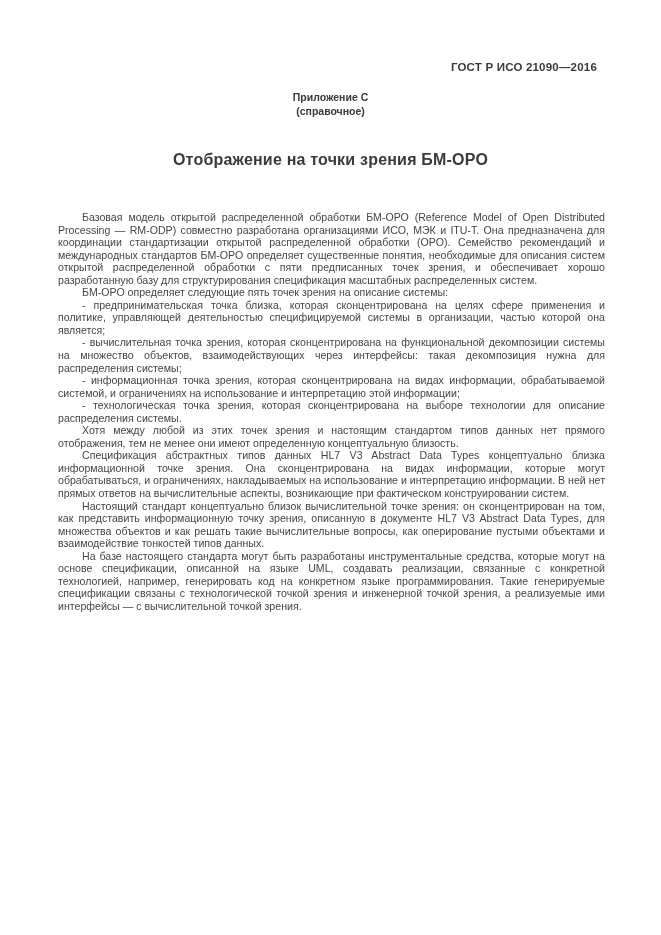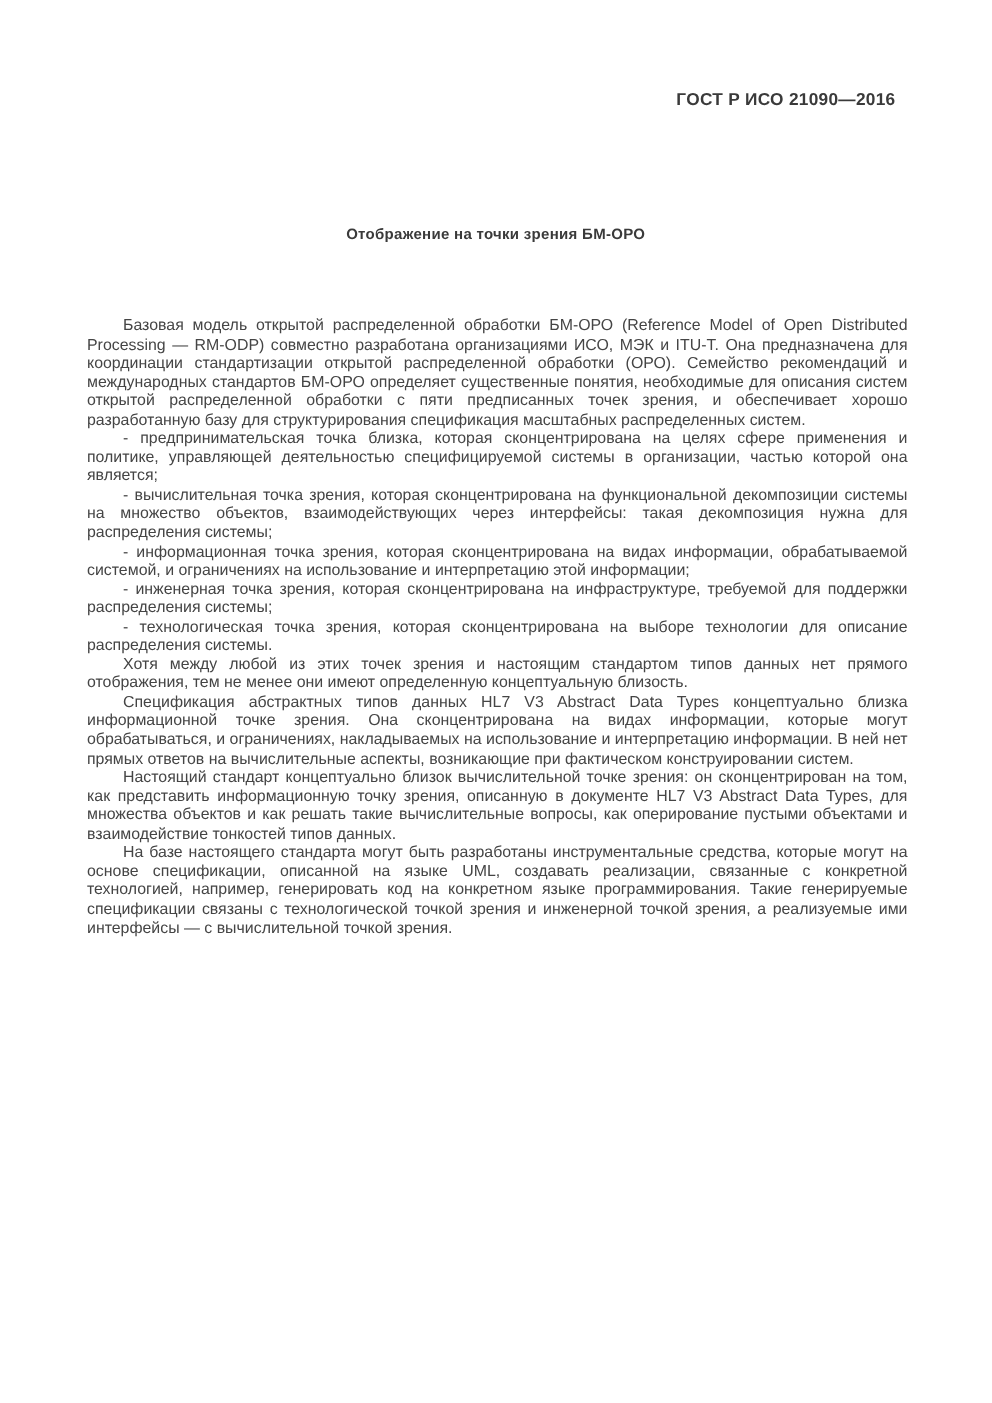--- a/index.html
+++ b/index.html
@@ -38,21 +38,21 @@
     line-height: 13.5px;
     font-weight: bold;
     color: #3a3a3a;
   }
   .doc-title {
     position: absolute;
     top: 151px;
     left: 0;
     width: 661px;
     text-align: center;
-    font-size: 10px;
+    font-size: 16px;
     font-weight: bold;
     color: #3a3a3a;
     letter-spacing: 0.2px;
   }
   .body-text {
     position: absolute;
     top: 211px;
     left: 58px;
     width: 547px;
     font-size: 10.6px;
@@ -75,29 +75,33 @@
     color: #3d3d3d;
   }
 </style>
 </head>
 <body>
 
 <div class="page">
 
   <div class="header-right">ГОСТ Р ИСО 21090—2016</div>
 
+  <div class="appendix">
+    <div>Приложение С</div>
+    <div>(справочное)</div>
+  </div>
 
   <div class="doc-title">Отображение на точки зрения БМ-ОРО</div>
 
   <div class="body-text">
     <p>Базовая модель открытой распределенной обработки БМ-ОРО (Reference Model of Open Distributed Processing — RM-ODP) совместно разработана организациями ИСО, МЭК и ITU-T. Она предназначена для координации стандартизации открытой распределенной обработки (ОРО). Семейство рекомендаций и международных стандартов БМ-ОРО определяет существенные понятия, необходимые для описания систем открытой распределенной обработки с пяти предписанных точек зрения, и обеспечивает хорошо разработанную базу для структурирования спецификация масштабных распределенных систем.</p>
+    <p>БМ-ОРО определяет следующие пять точек зрения на описание системы:</p>
     <p>- предпринимательская точка близка, которая сконцентрирована на целях сфере применения и политике, управляющей деятельностью специфицируемой системы в организации, частью которой она является;</p>
     <p>- вычислительная точка зрения, которая сконцентрирована на функциональной декомпозиции системы на множество объектов, взаимодействующих через интерфейсы: такая декомпозиция нужна для распределения системы;</p>
     <p>- информационная точка зрения, которая сконцентрирована на видах информации, обрабатываемой системой, и ограничениях на использование и интерпретацию этой информации;</p>
-    <p>- инженерная точка зрения, которая сконцентрирована на инфраструктуре, требуемой для поддержки распределения системы;</p>
     <p>- технологическая точка зрения, которая сконцентрирована на выборе технологии для описание распределения системы.</p>
     <p>Хотя между любой из этих точек зрения и настоящим стандартом типов данных нет прямого отображения, тем не менее они имеют определенную концептуальную близость.</p>
     <p>Спецификация абстрактных типов данных HL7 V3 Abstract Data Types концептуально близка информационной точке зрения. Она сконцентрирована на видах информации, которые могут обрабатываться, и ограничениях, накладываемых на использование и интерпретацию информации. В ней нет прямых ответов на вычислительные аспекты, возникающие при фактическом конструировании систем.</p>
     <p>Настоящий стандарт концептуально близок вычислительной точке зрения: он сконцентрирован на том, как представить информационную точку зрения, описанную в документе HL7 V3 Abstract Data Types, для множества объектов и как решать такие вычислительные вопросы, как оперирование пустыми объектами и взаимодействие тонкостей типов данных.</p>
     <p>На базе настоящего стандарта могут быть разработаны инструментальные средства, которые могут на основе спецификации, описанной на языке UML, создавать реализации, связанные с конкретной технологией, например, генерировать код на конкретном языке программирования. Такие генерируемые спецификации связаны с технологической точкой зрения и инженерной точкой зрения, а реализуемые ими интерфейсы — с вычислительной точкой зрения.</p>
   </div>
 
   <div class="page-number">171</div>
 
 </div>

